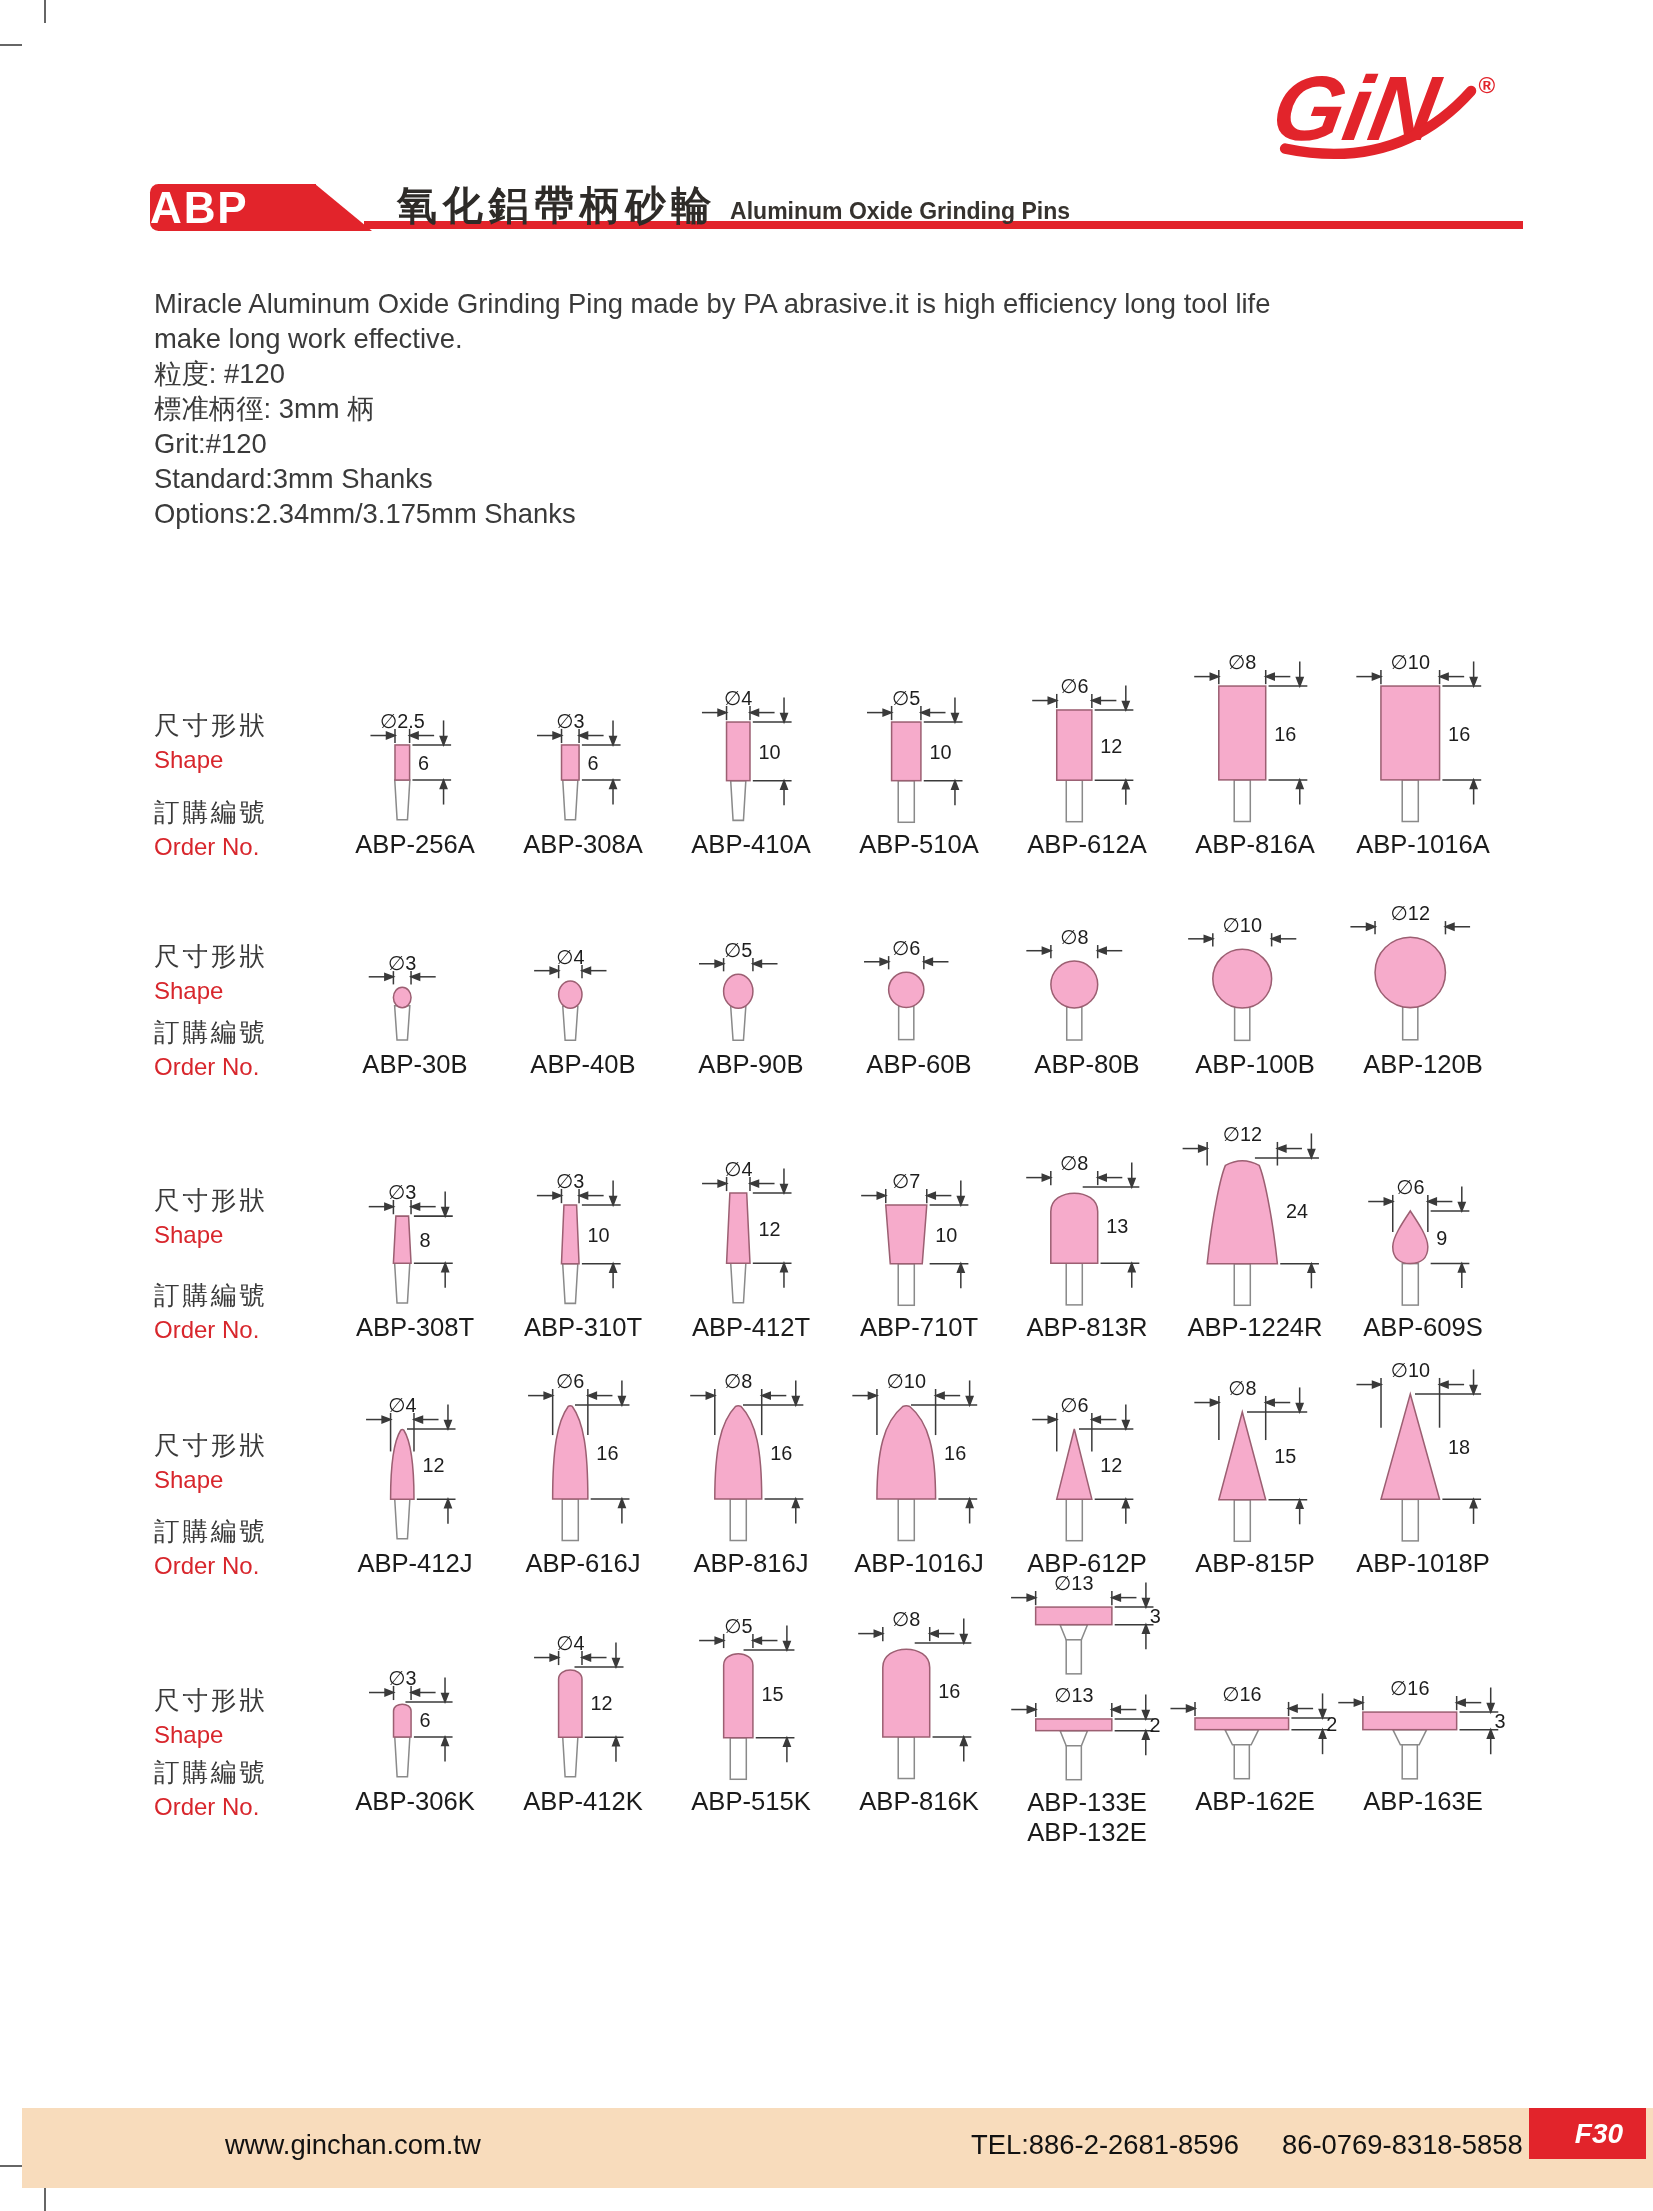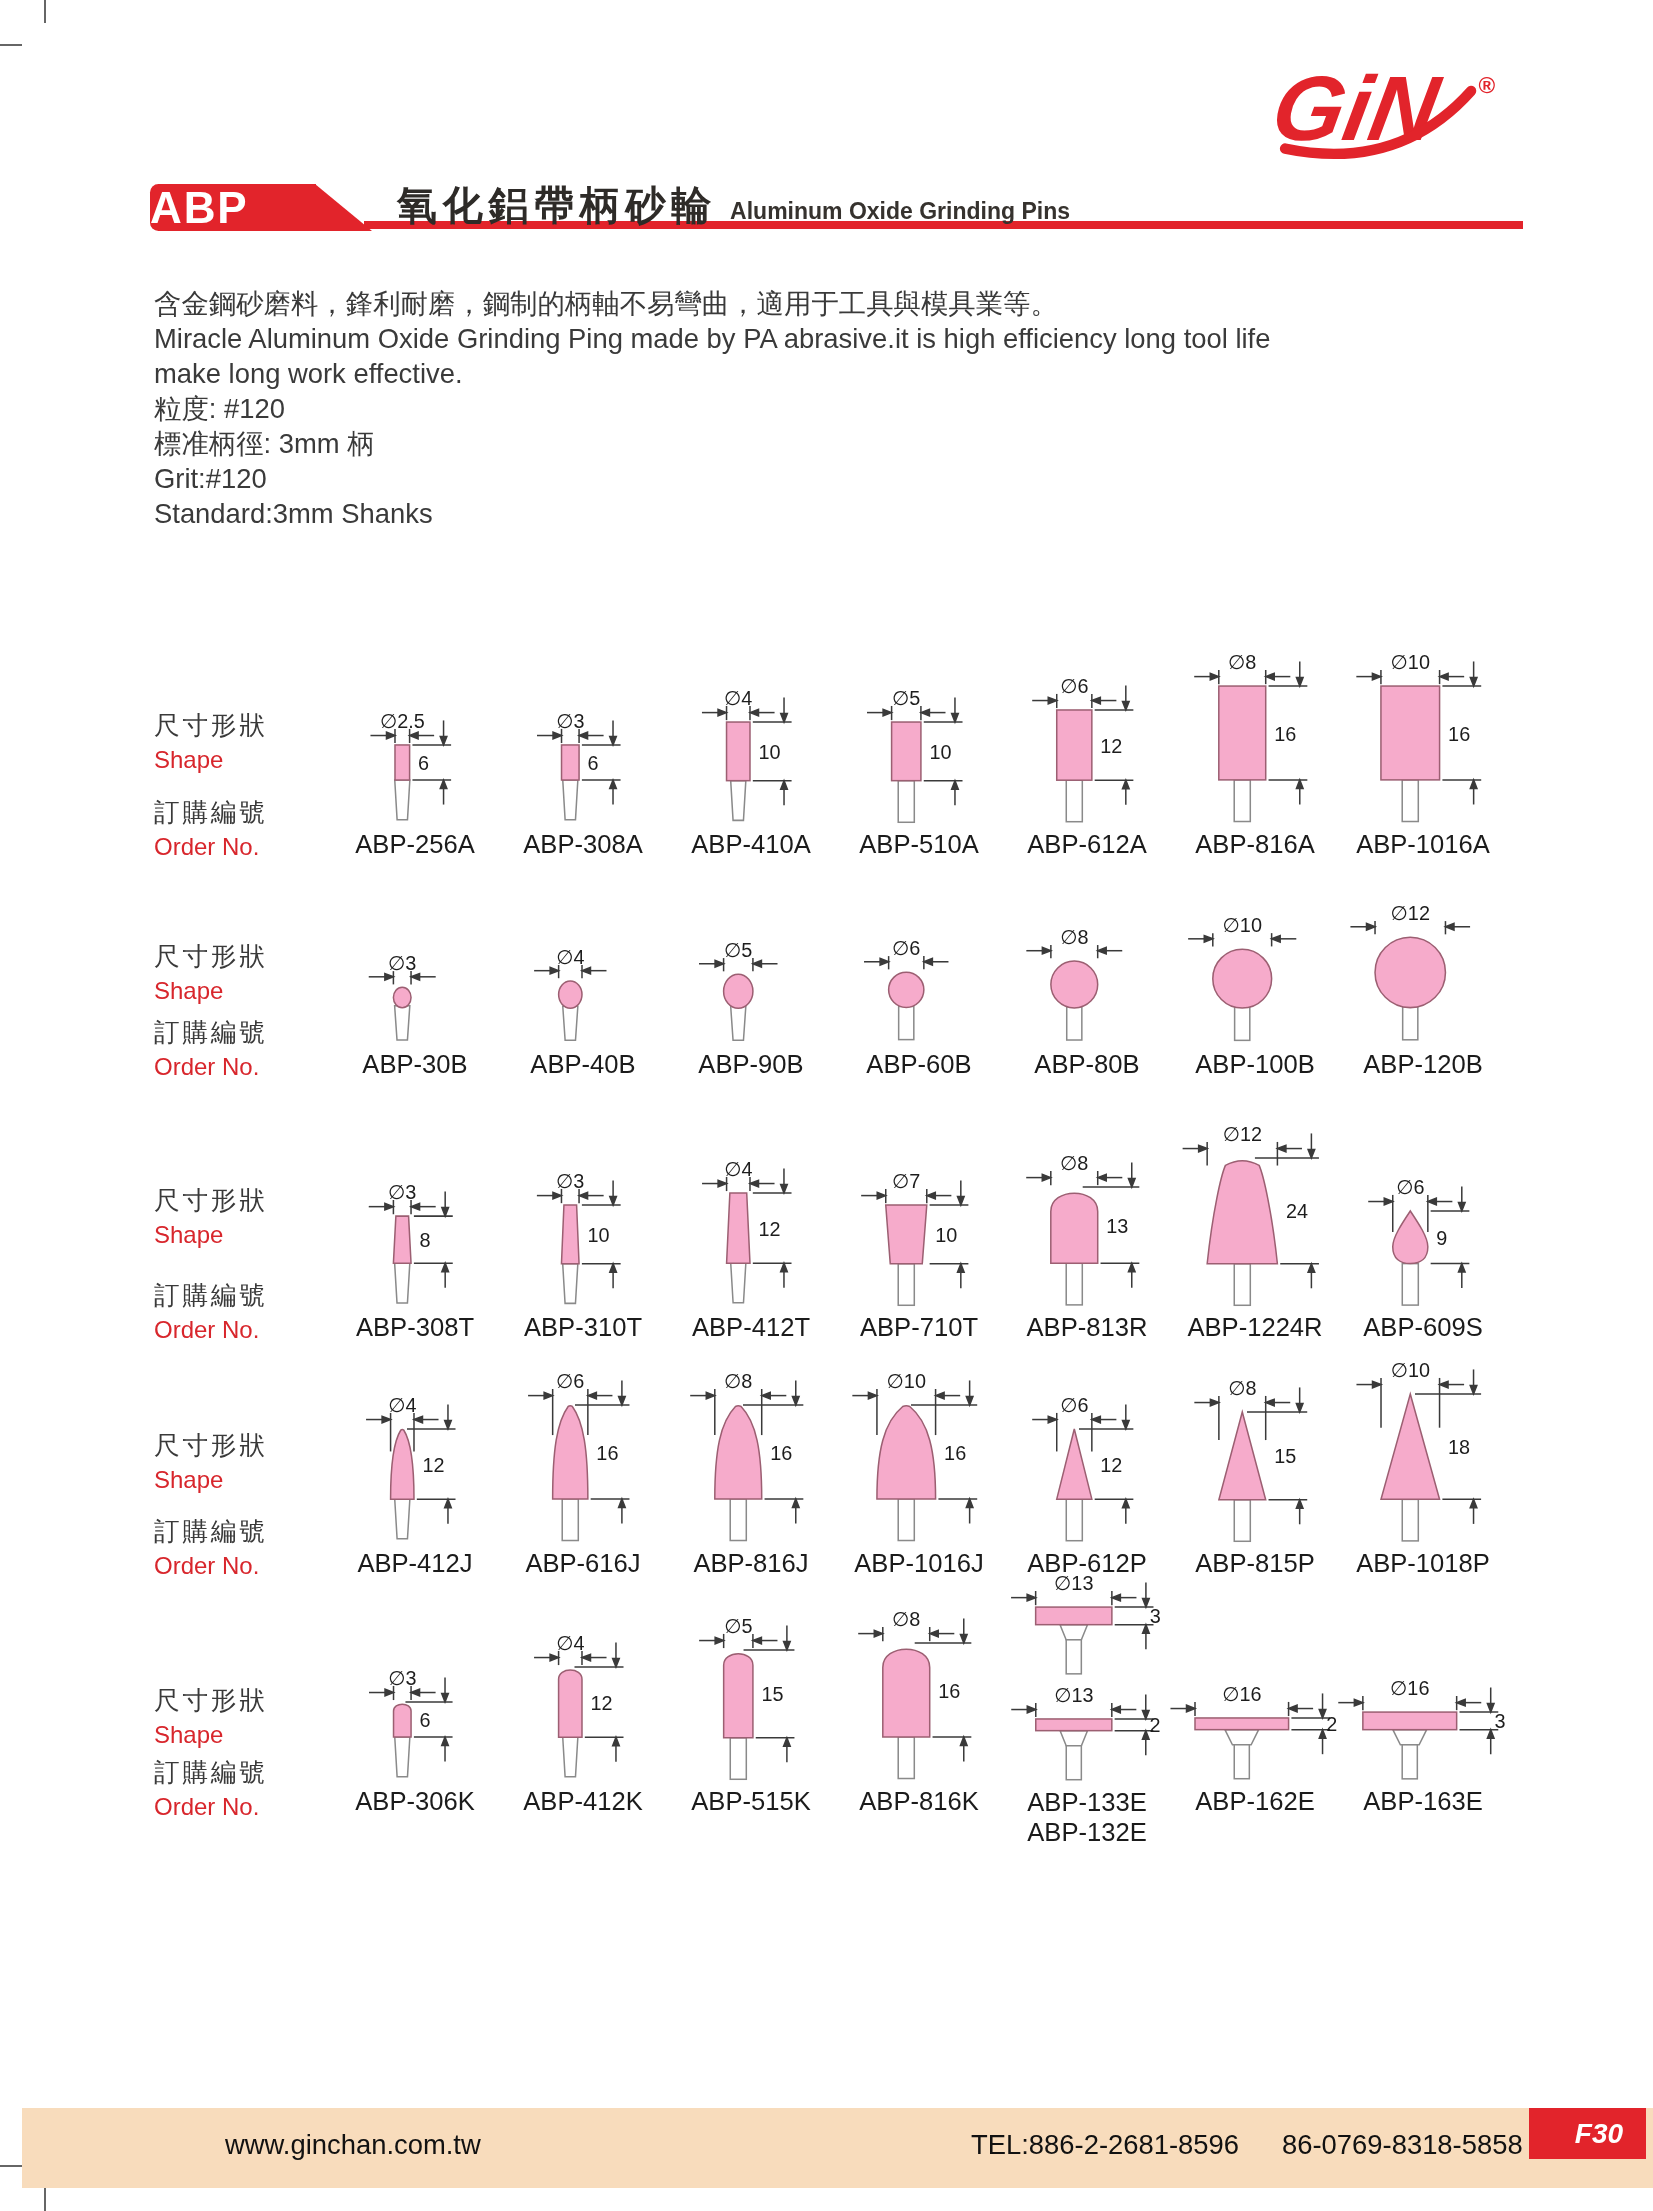--- a/index.html
+++ b/index.html
@@ -68,27 +68,27 @@
     <span>ABP</span>
   </div>
   <div id="banner-tail" style="background: rgb(226, 36, 43);"></div>
   <div id="title-underline" style="background: rgb(226, 36, 43);"></div>
   <div id="titles">
     <span id="title-zh">氧化鋁帶柄砂輪</span>
     <span id="title-en">Aluminum Oxide Grinding Pins</span>
   </div>
 
   <section id="desc">
-    <p>含金鋼砂磨料，鋒利耐磨，鋼制的柄軸不易彎曲，適用于工具與模具業等。</p>
     <p>Miracle Aluminum Oxide Grinding Ping made by PA abrasive.it is high efficiency long tool life</p>
     <p>make long work effective.</p>
     <p>粒度: #120</p>
     <p>標准柄徑: 3mm 柄</p>
     <p>Grit:#120</p>
     <p>Standard:3mm Shanks</p>
+    <p>Options:2.34mm/3.175mm Shanks</p>
   </section>
 
   <main id="table">
       <div class="prow" style="top: 651px; height: 210px;">
         <div class="rlabels">
           <div class="grp" style="top:57px">
        <div class="lab-zh">尺寸形狀</div>
        <div class="lab-en">Shape</div>
      </div>
      <div class="grp" style="bottom:0px">

